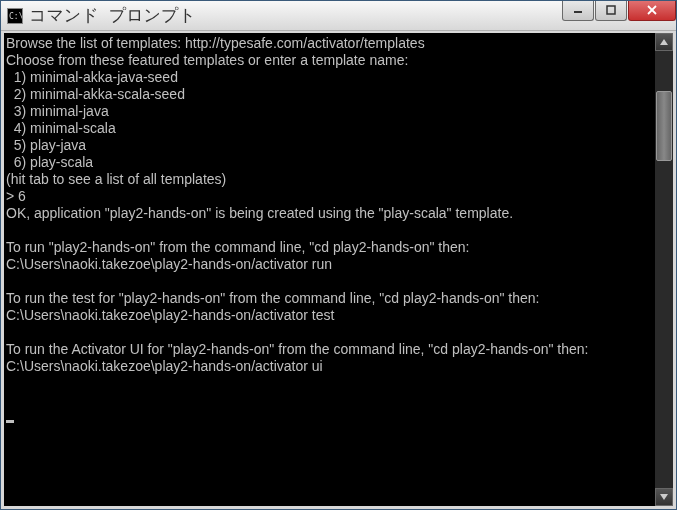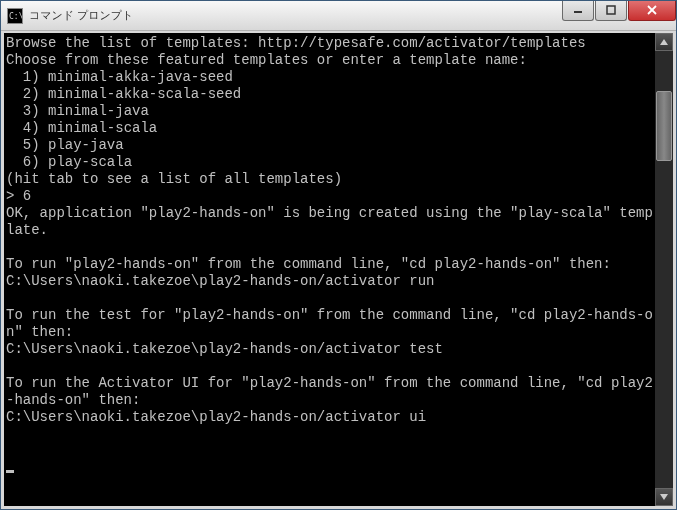--- a/index.html
+++ b/index.html
@@ -37,23 +37,23 @@
       line-height: 16px;
       text-align: left;
       padding-left: 1px;
       margin-right: 6px;
       border: 1px solid #888;
       font-family: monospace;
       overflow: hidden;
     }
     .titlebar-title {
       flex: 1;
-      font-size: 11px;
+      font-size: 17px;
       color: #333;
-      font-family: Liberation Sans, sans-serif;
+      font-family: Liberation Mono, monospace;
     }
     .win-controls {
       display: flex;
       height: 22px;
       margin-top: -8px;
       margin-right: 0;
     }
     .win-btn {
       width: 32px;
       height: 20px;
@@ -81,21 +81,21 @@
       background: #000;
       border: 3px solid #d8d8d8;
       border-top-width: 2px;
       position: relative;
       display: flex;
     }
     .console {
       flex: 1;
       background: #000;
       color: #c0c0c0;
-      font-family: Liberation Mono, monospace;
+      font-family: Liberation Sans, sans-serif;
       font-size: 14px;
       line-height: 17px;
       padding: 2px 2px 2px 2px;
       white-space: pre-wrap;
       word-break: break-all;
       overflow: hidden;
     }
     .scrollbar {
       width: 18px;
       background: #2a2a2a;

